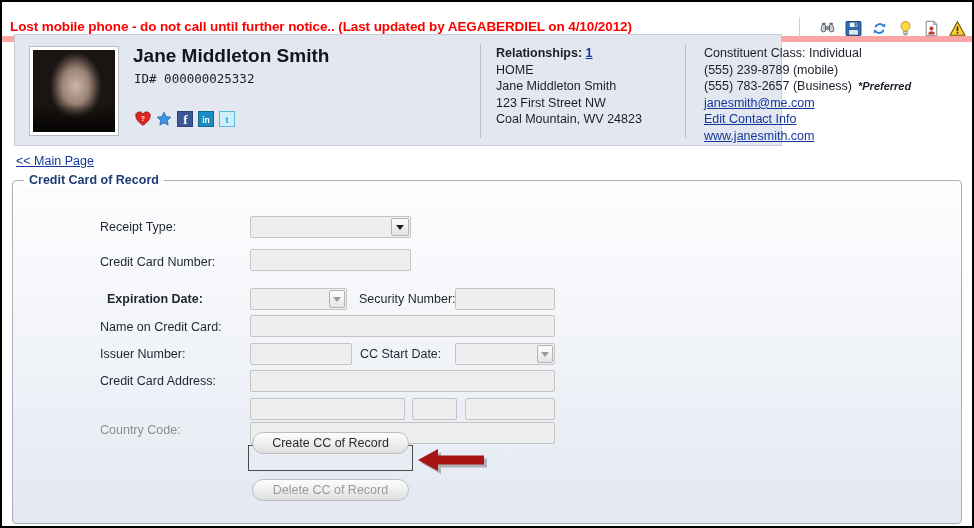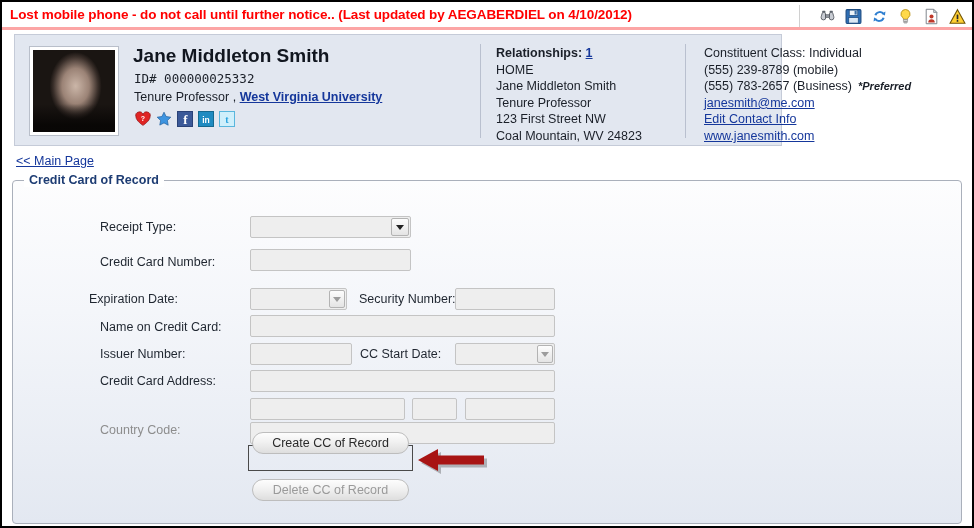--- a/index.html
+++ b/index.html
@@ -11,24 +11,24 @@
   #screen {
     position: relative;
     width: 974px; height: 528px;
     background: #ffffff;
     border: 2px solid #000000;
     overflow: hidden;
   }
 
   
   #alert-bar {
-    position: absolute; left: 0; top: 0;
+    position: absolute; left: 0; top: 12px;
     width: 970px; height: 28px;
     background: #ffffff;
-    border-bottom: 3px solid #fca5a5;
+    border-bottom: 6px solid #fca5a5;
   }
   #alert-text {
     position: absolute; left: 8px; top: 5px;
     font-size: 13.5px; font-weight: bold; color: #ff0000;
     white-space: nowrap;
     letter-spacing: -0.1px;
   }
   #toolbar-icons {
     position: absolute; right: 6px; top: 2px;
     height: 24px;
@@ -262,24 +262,20 @@
 
   <div id="header-card">
 
     <div id="avatar-frame">
       <div id="avatar-photo"></div>
     </div>
 
     <div id="person-name">Jane Middleton Smith</div>
     <div id="person-id">ID# 000000025332</div>
 
-    <div id="person-title-row">
-      <span>Tenure Professor ,</span>
-      <a href="#">West Virginia University</a>
-    </div>
 
     <div id="social-row">
       <svg class="sicon" viewBox="0 0 16 16">
         <path d="M8 14.4S.9 9.9.9 5.6A3.6 3.6 0 018 3.6a3.6 3.6 0 017.1 2c0 4.3-7.1 8.8-7.1 8.8z" fill="#e02424" stroke="#8d0f0f" stroke-width=".7"></path>
         <text x="8" y="9.6" font-size="7" font-family="Liberation Sans, sans-serif" fill="#ffffff" text-anchor="middle" font-weight="bold">?</text>
       </svg>
       <svg class="sicon" viewBox="0 0 16 16">
         <path d="M8 1.2l2.1 4.3 4.7.7-3.4 3.3.8 4.7L8 11.9l-4.2 2.2.8-4.7L1.2 6.2l4.7-.7z" fill="#3d94e0" stroke="#1f5f9c" stroke-width=".7"></path>
       </svg>
       <svg class="sicon" viewBox="0 0 16 16">
@@ -299,21 +295,20 @@
     <div class="card-divider" id="divider-1"></div>
     <div class="card-divider" id="divider-2"></div>
 
     <div id="relationships-block">
       <div class="rel-head">
         <span>Relationships:</span>
         <a href="#">1</a>
       </div>
       <div>HOME</div>
       <div>Jane Middleton Smith</div>
-      <div>Tenure Professor</div>
       <div>123 First Street NW</div>
       <div>Coal Mountain, WV 24823</div>
     </div>
 
     <div id="contact-block">
       <div>Constituent Class: Individual</div>
       <div>(555) 239-8789 (mobile)</div>
       <div>
         <span>(555) 783-2657 (Business)</span><span class="preferred">*Preferred</span>
       </div>
@@ -331,21 +326,21 @@
   <div class="flabel" style="left:98px; top:218px;">Receipt Type:</div>
   <div class="fselect" style="left:248px; top:214px; width:161px;">
     <div class="arrowbox">
         <span class="caret"></span>
       </div>
   </div>
 
   <div class="flabel" style="left:98px; top:253px;">Credit Card Number:</div>
   <div class="finput" style="left:248px; top:247px; width:161px;"></div>
 
-  <div class="flabel" style="left:87px; top:290px;">Expiration  Date:</div>
+  <div class="flabel" style="left:105px; top:290px;font-weight:bold;">Expiration  Date:</div>
   <div class="fselect small" style="left:248px; top:286px; width:97px;">
     <div class="arrowbox">
         <span class="caret grey"></span>
       </div>
   </div>
   <div class="flabel" style="left:357px; top:290px;">Security Number:</div>
   <div class="finput" style="left:453px; top:286px; width:100px;"></div>
 
   <div class="flabel" style="left:98px; top:318px;">Name on Credit Card:</div>
   <div class="finput" style="left:248px; top:313px; width:305px;"></div>

